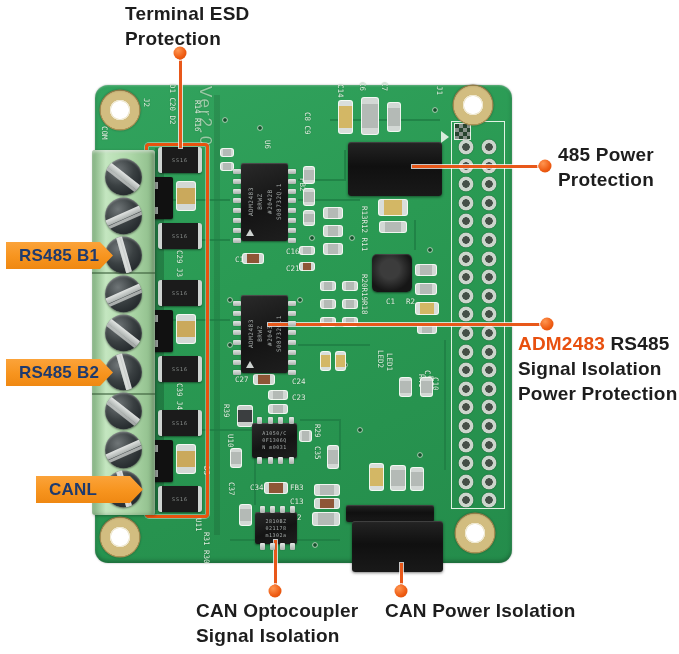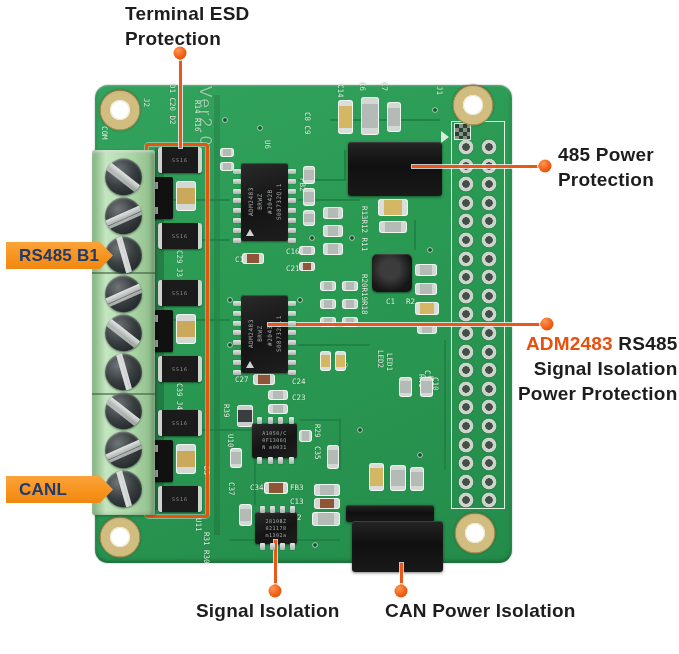--- a/index.html
+++ b/index.html
@@ -387,42 +387,46 @@
   <div class="callout" style="left:125px;top:1px;">
     <div>Terminal ESD</div>
     <div>Protection</div>
   </div>
   <div class="aline" style="left:179px;top:56px;width:2.5px;height:92px;"></div>
   <div class="adot" style="left:180px;top:53px;"></div>
 
   <div class="tag" style="top: 242px;">
       <span>RS485 B1</span>
     </div>
-  <div class="tag" style="top: 476px;">
+  <div class="tag" style="top: 359px;">
+      <span>RS485 B2</span>
+    </div>
+  <div class="tag" style="top: 476px; margin-left: 30px;">
       <span>CANL</span>
     </div>
 
   <div class="aline" style="left:412px;top:165px;width:132px;height:2.5px;"></div>
   <div class="adot" style="left:545px;top:166px;"></div>
   <div class="callout" style="left:558px;top:142px;">
     <div>485 Power</div>
     <div>Protection</div>
   </div>
 
   <div class="aline" style="left:268px;top:323px;width:276px;height:2.5px;"></div>
   <div class="adot" style="left:547px;top:324px;"></div>
-  <div class="callout" style="left:518px;top:331px;text-align:right;">
+  <div class="callout" style="left:518px;top:331px;">
     <div><span class="hl">ADM2483</span><span> RS485</span></div>
     <div>Signal Isolation</div>
     <div>Power Protection</div>
   </div>
 
   <div class="aline" style="left:274px;top:540px;width:2.5px;height:46px;"></div>
   <div class="adot" style="left:275px;top:591px;"></div>
   <div class="callout" style="left:196px;top:598px;">
+    <div>CAN Optocoupler</div>
     <div>Signal Isolation</div>
   </div>
 
   <div class="aline" style="left:400px;top:563px;width:2.5px;height:23px;"></div>
   <div class="adot" style="left:401px;top:591px;"></div>
   <div class="callout" style="left:385px;top:598px;">
     <div>CAN Power Isolation</div>
   </div>
 
 <div class="pin" style="left: 233px; top: 169px; width: 8px; height: 5px;"></div>

